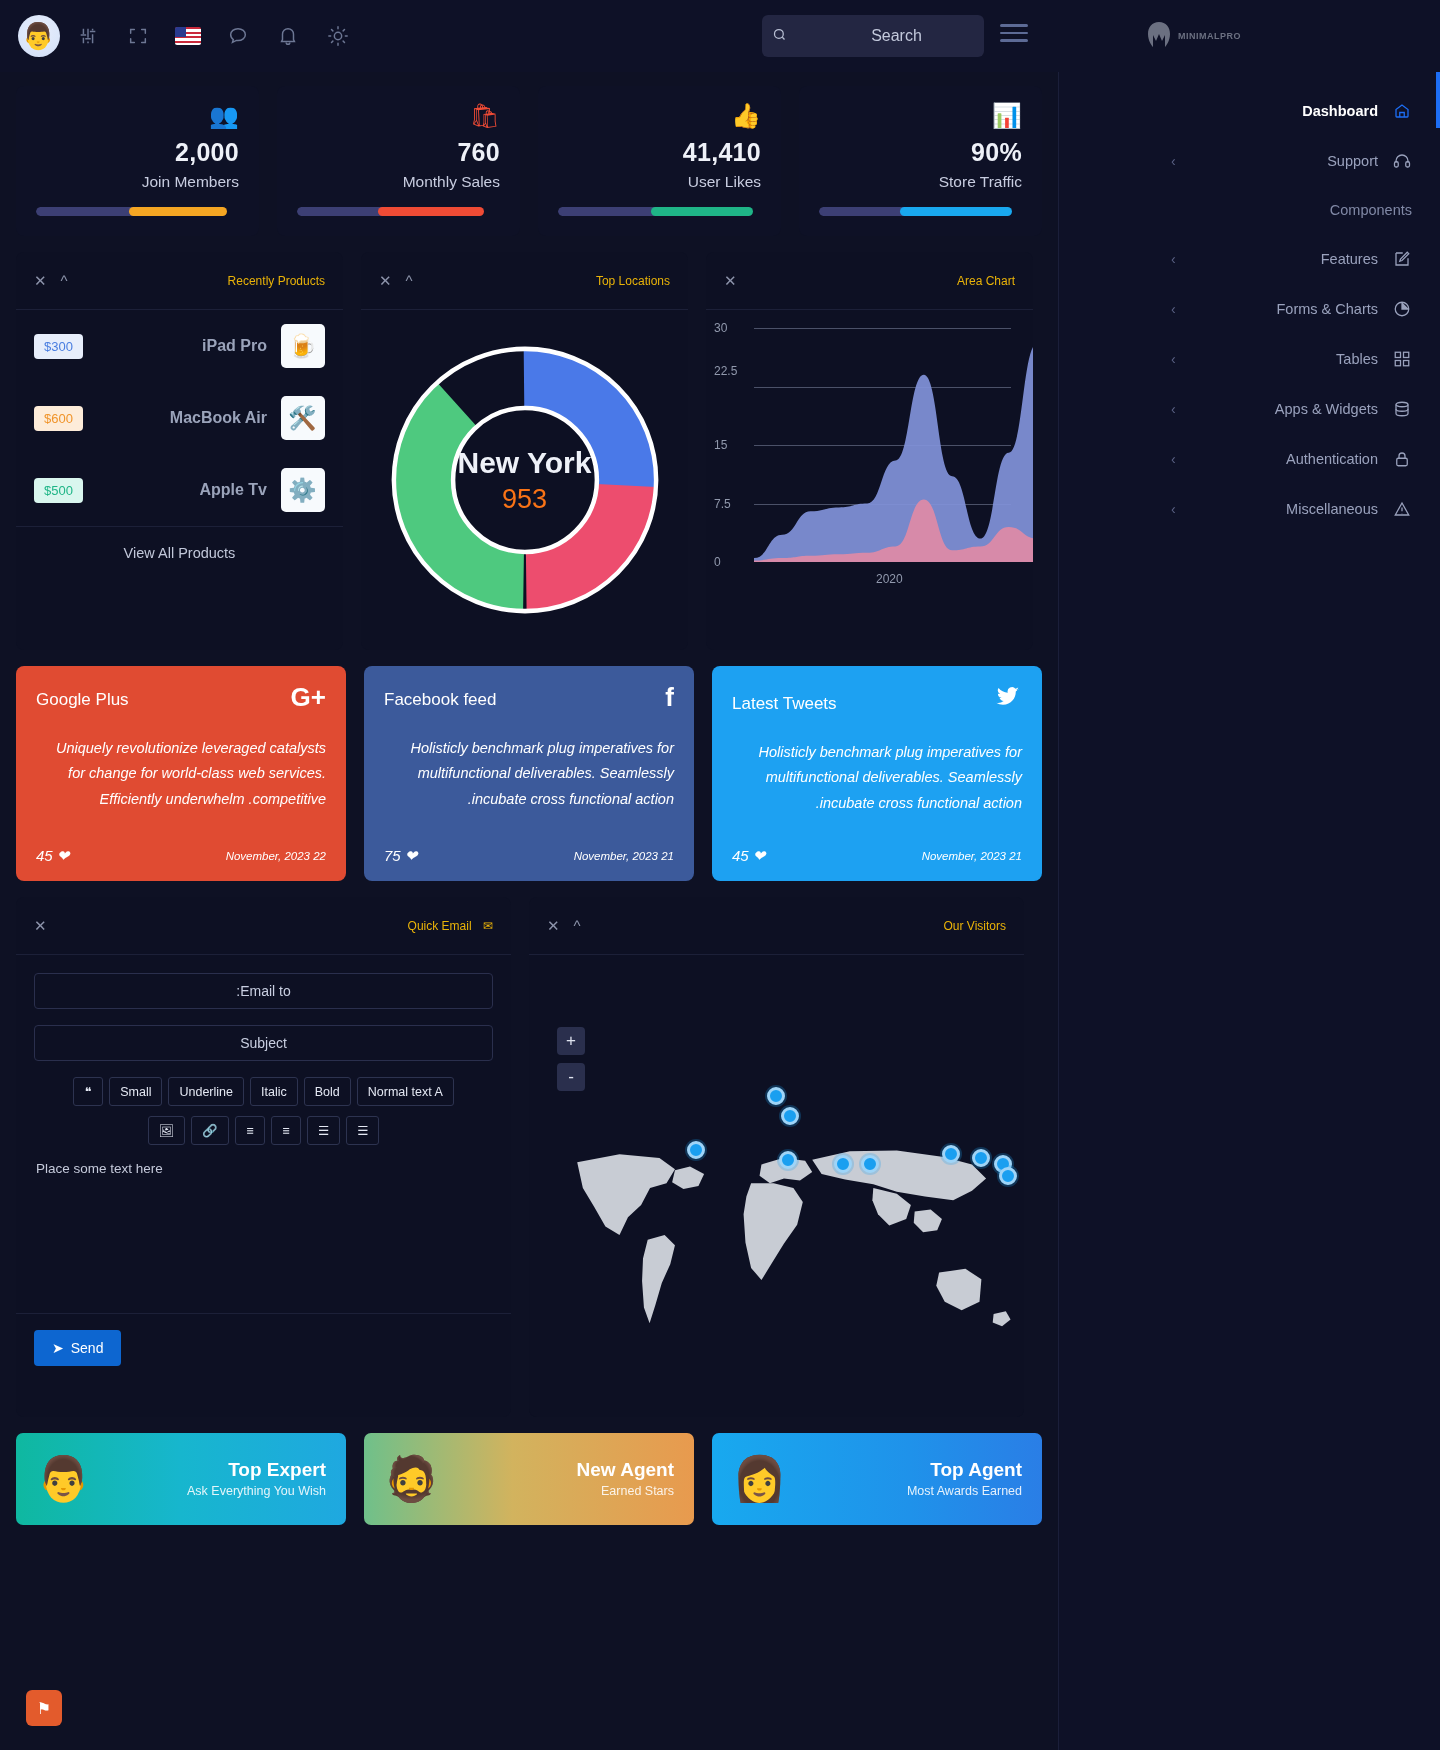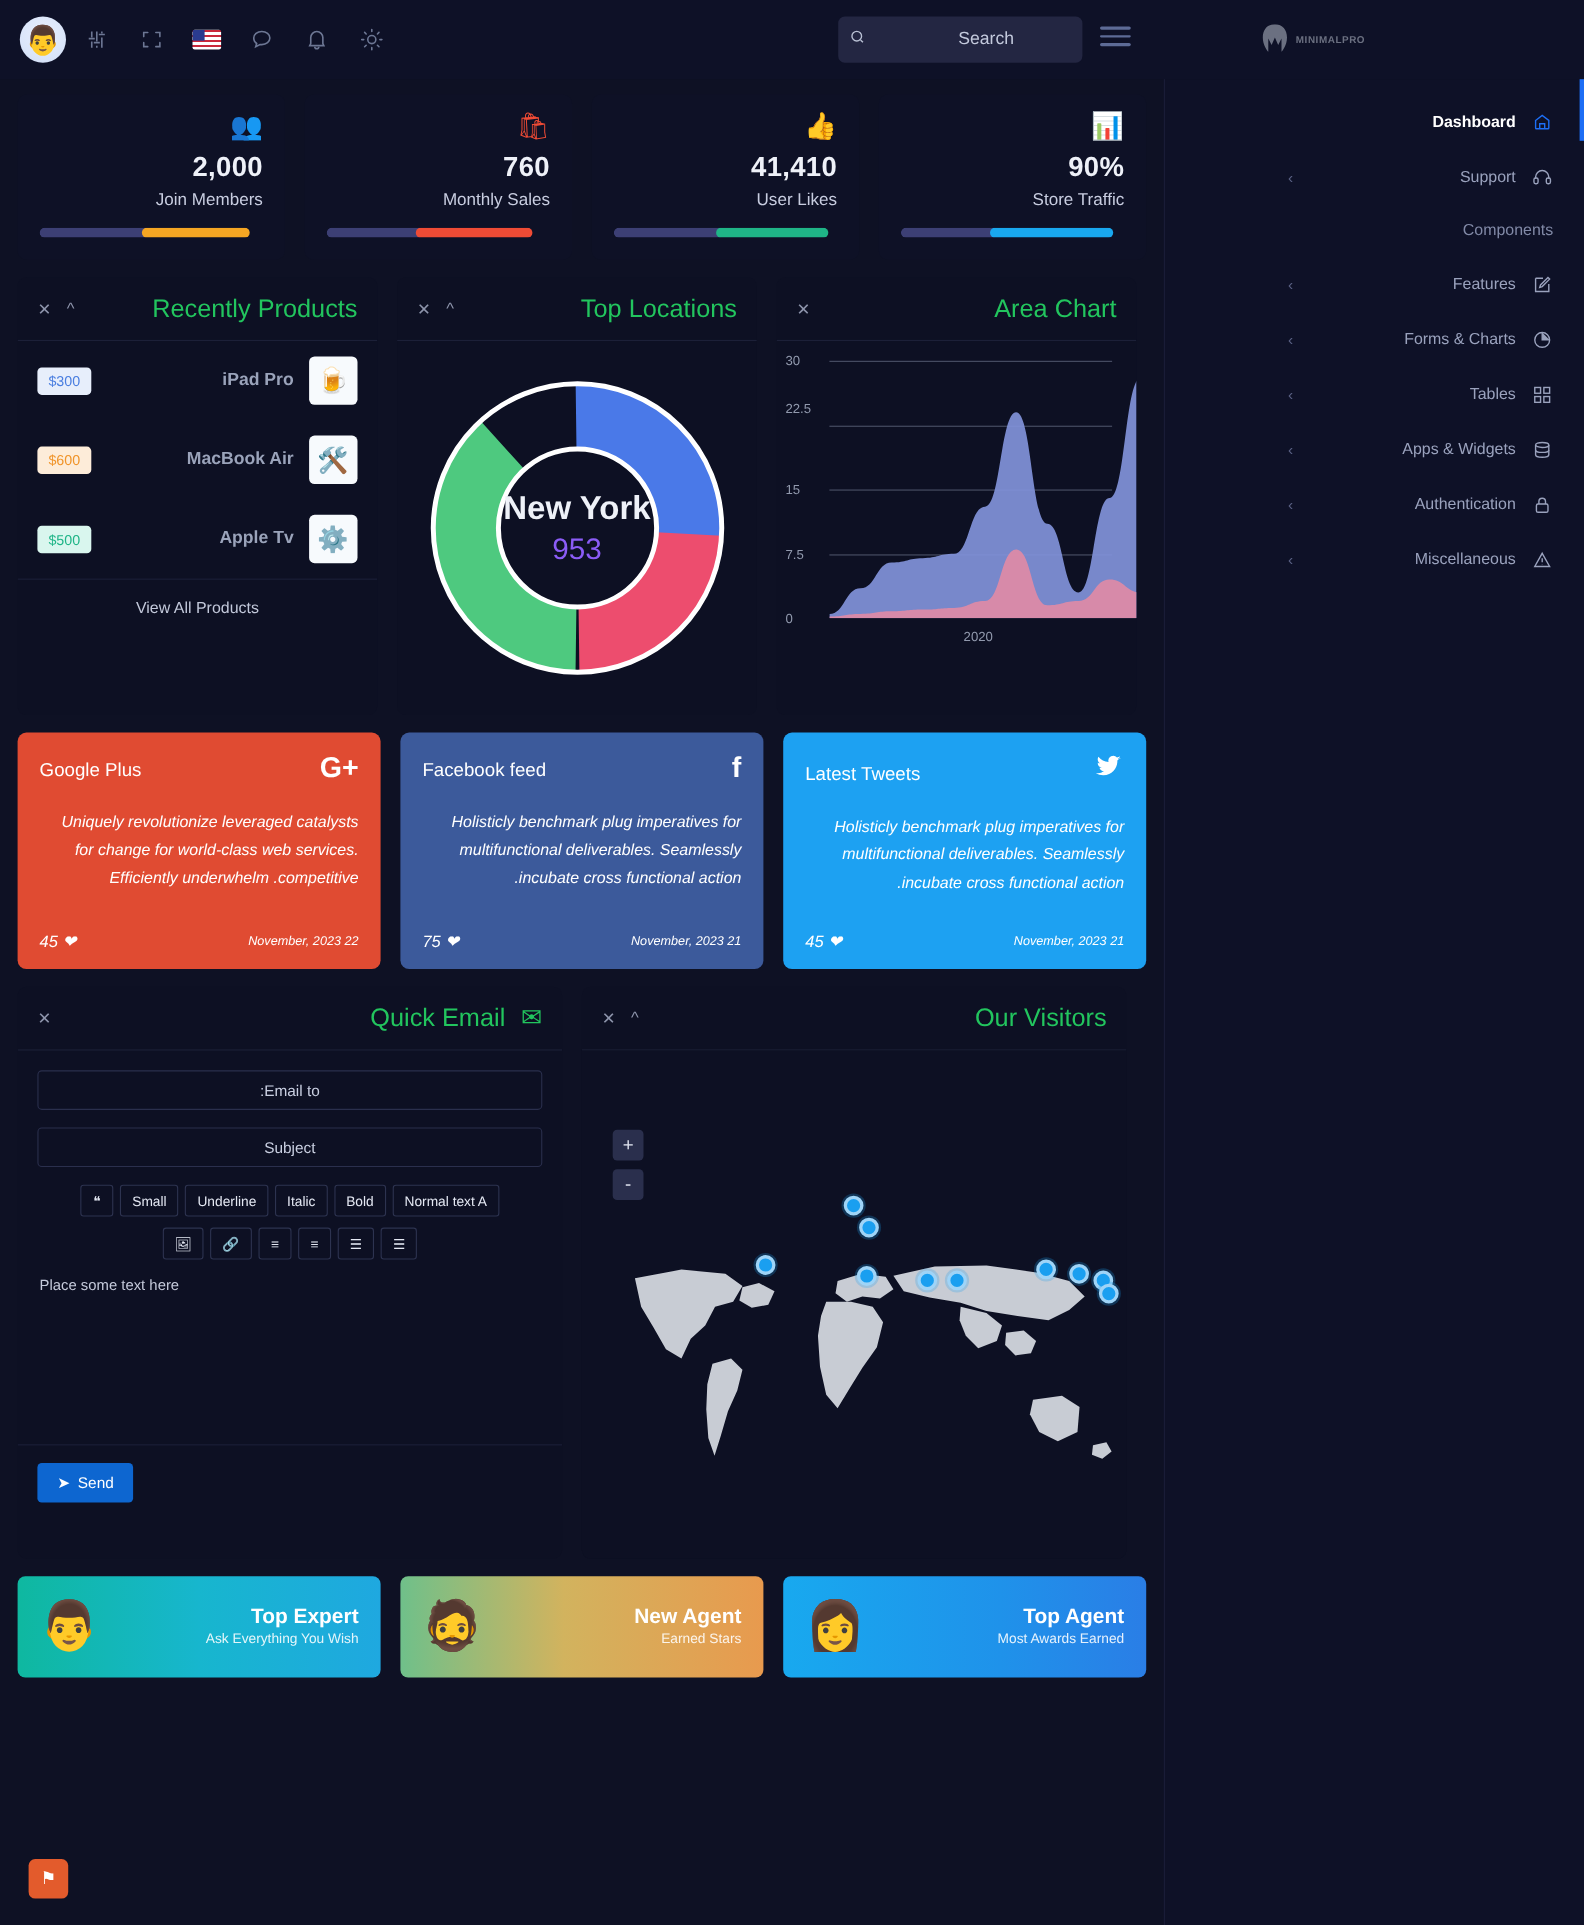--- a/index.html
+++ b/index.html
@@ -89,41 +89,41 @@
   .bar { display: flex; height: 9px; border-radius: 6px; overflow: hidden; margin-top: 16px; background: transparent; }
   .bar .b1 { background: #3c3f74; border-radius: 6px 0 0 6px; }
   .bar .b2 { border-radius: 6px; margin-left: -4px; }
 
   
   .panel { background: #0d1023; border-radius: 8px; overflow: hidden; }
   .panel-head {
     height: 58px; display: flex; align-items: center; padding: 0 18px;
     border-bottom: 1px solid #1c2038; position: relative;
   }
-  .panel-title { margin-left: auto; color: #22c55e; font-size: 23px; }
+  .panel-title { margin-left: auto; color: #eab308; font-size: 12px; }
   .ph-ico { color: #8d94ab; font-size: 15px; margin-right: 14px; cursor: pointer; }
 
   
   .prod-row { display: flex; align-items: center; padding: 14px 18px; gap: 14px; }
   .price-tag { font-size: 13px; padding: 5px 10px; border-radius: 4px; font-weight: 500; }
   .prod-name { margin-left: auto; color: #9aa3ba; font-size: 16px; font-weight: bold; }
   .prod-ico {
     width: 44px; height: 44px; border-radius: 5px; background: #f7fafd;
     display: flex; align-items: center; justify-content: center; font-size: 23px;
   }
   .view-all {
     border-top: 1px solid #1c2038; text-align: center; padding: 18px 0;
     color: #c2c8da; font-size: 14.5px; cursor: pointer;
   }
 
   
   .donut-wrap { height: 340px; display: flex; align-items: center; justify-content: center; position: relative; }
   .donut-center { position: absolute; text-align: center; }
   .donut-city { color: #eef1f8; font-size: 30px; font-weight: bold; }
-  .donut-num { color: #8b5cf6; font-size: 27px; margin-top: 4px; }
+  .donut-num { color: #f97316; font-size: 27px; margin-top: 4px; }
 
   
   .chart-box { height: 340px; position: relative; padding: 18px 22px 10px 48px; }
   .gridline { position: absolute; left: 48px; right: 22px; height: 1px; background: #4b5168; }
   .ytick { position: absolute; left: 8px; color: #9199ad; font-size: 12px; transform: translateY(-50%); }
   .xtick { position: absolute; color: #9199ad; font-size: 12px; }
 
   
   .social { flex: 1; border-radius: 8px; padding: 18px 20px 16px; color: #fff; position: relative; min-height: 215px; display: flex; flex-direction: column; }
   .social-head { display: flex; align-items: flex-end; }

